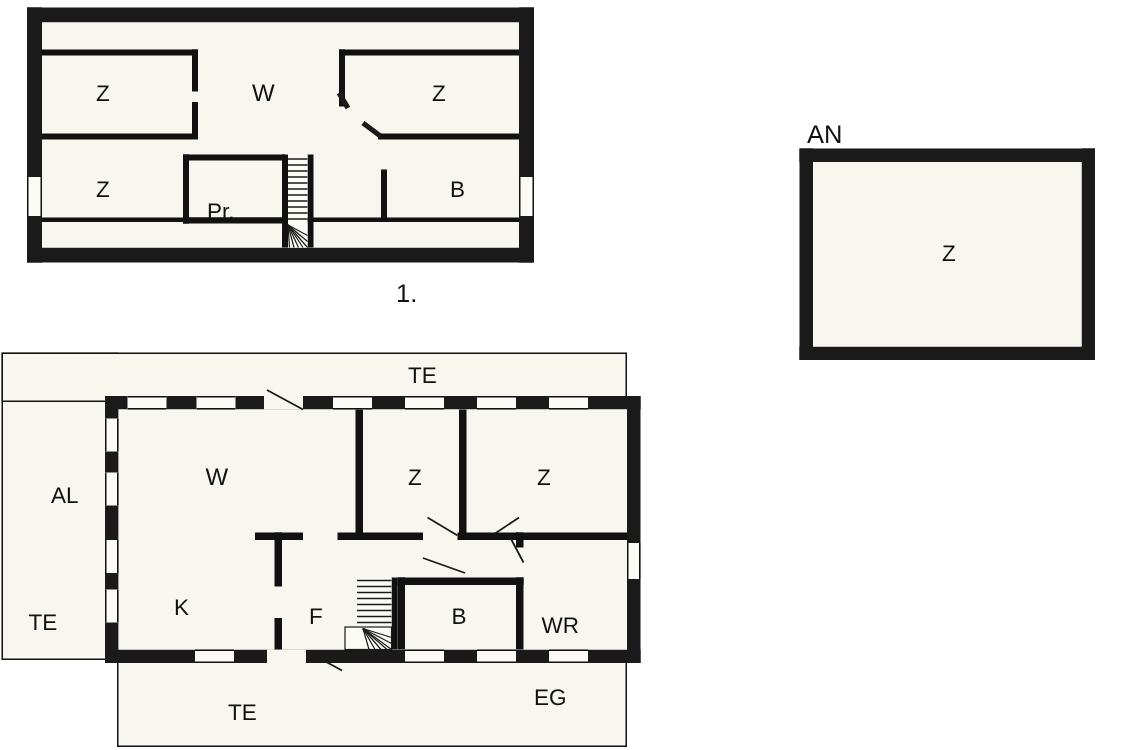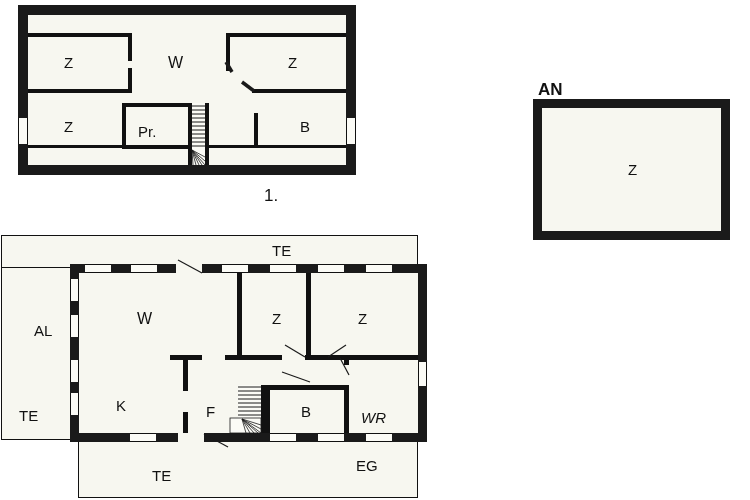--- a/index.html
+++ b/index.html
@@ -130,27 +130,27 @@
 
     <div class="iwall" style="left:254px; top:113px; width:4px; height:33px;"></div>
 
     <div class="iwall" style="left:188px; top:103px; width:4px; height:62px;"></div>
     <div class="iwall" style="left:205px; top:103px; width:4px; height:62px;"></div>
 
     <div class="label" style="left:64px; top:55px;">Z</div>
     <div class="label big" style="left:168px; top:55px;">W</div>
     <div class="label" style="left:288px; top:55px;">Z</div>
     <div class="label" style="left:64px; top:119px;">Z</div>
-    <div class="label" style="left:138px; top:124px;">Pr.</div>
+    <div class="label" style="left:138px; top:134px;">Pr.</div>
     <div class="label" style="left:300px; top:119px;">B</div>
     <div class="plan-caption" style="left:264px; top:186px;">1.</div>
   </div>
 
   <div class="plan" style="left:530px; top:80px; width:220px; height:165px;">
-    <div class="plan-tag" style="left:8px; top:0px;font-weight:bold;">AN</div>
+    <div class="plan-tag" style="left:8px; top:0px;">AN</div>
 
     <div class="wall" style="left:3px; top:19px; width:197px; height:9px;"></div>
     <div class="wall" style="left:3px; top:151px; width:197px; height:9px;"></div>
     <div class="wall" style="left:3px; top:19px; width:9px; height:141px;"></div>
     <div class="wall" style="left:191px; top:19px; width:9px; height:141px;"></div>
     <div class="surface" style="left:12px; top:28px; width:179px; height:123px;"></div>
 
     <div class="label" style="left:98px; top:82px;">Z</div>
   </div>
 
@@ -215,21 +215,21 @@
     <div class="label" style="left:272px; top:13px;">TE</div>
     <div class="label" style="left:152px; top:238px;">TE</div>
     <div class="label" style="left:356px; top:228px;">EG</div>
 
     <div class="label big" style="left:137px; top:81px;">W</div>
     <div class="label" style="left:272px; top:81px;">Z</div>
     <div class="label" style="left:358px; top:81px;">Z</div>
     <div class="label" style="left:116px; top:168px;">K</div>
     <div class="label" style="left:206px; top:174px;">F</div>
     <div class="label" style="left:301px; top:174px;">B</div>
-    <div class="label" style="left:361px; top:180px;font-style:italic;">WR</div>
+    <div class="label" style="left:361px; top:180px;">WR</div>
   </div>
 
   <svg class="overlay" viewBox="0 0 750 500">
 
     <g>
       <rect x="192" y="103" width="13" height="46" fill="#fbfbf6"></rect>
       <g stroke="#1a1a1a" stroke-width="1">
         <line x1="192" y1="106" x2="205" y2="106"></line>
         <line x1="192" y1="110" x2="205" y2="110"></line>
         <line x1="192" y1="114" x2="205" y2="114"></line>

